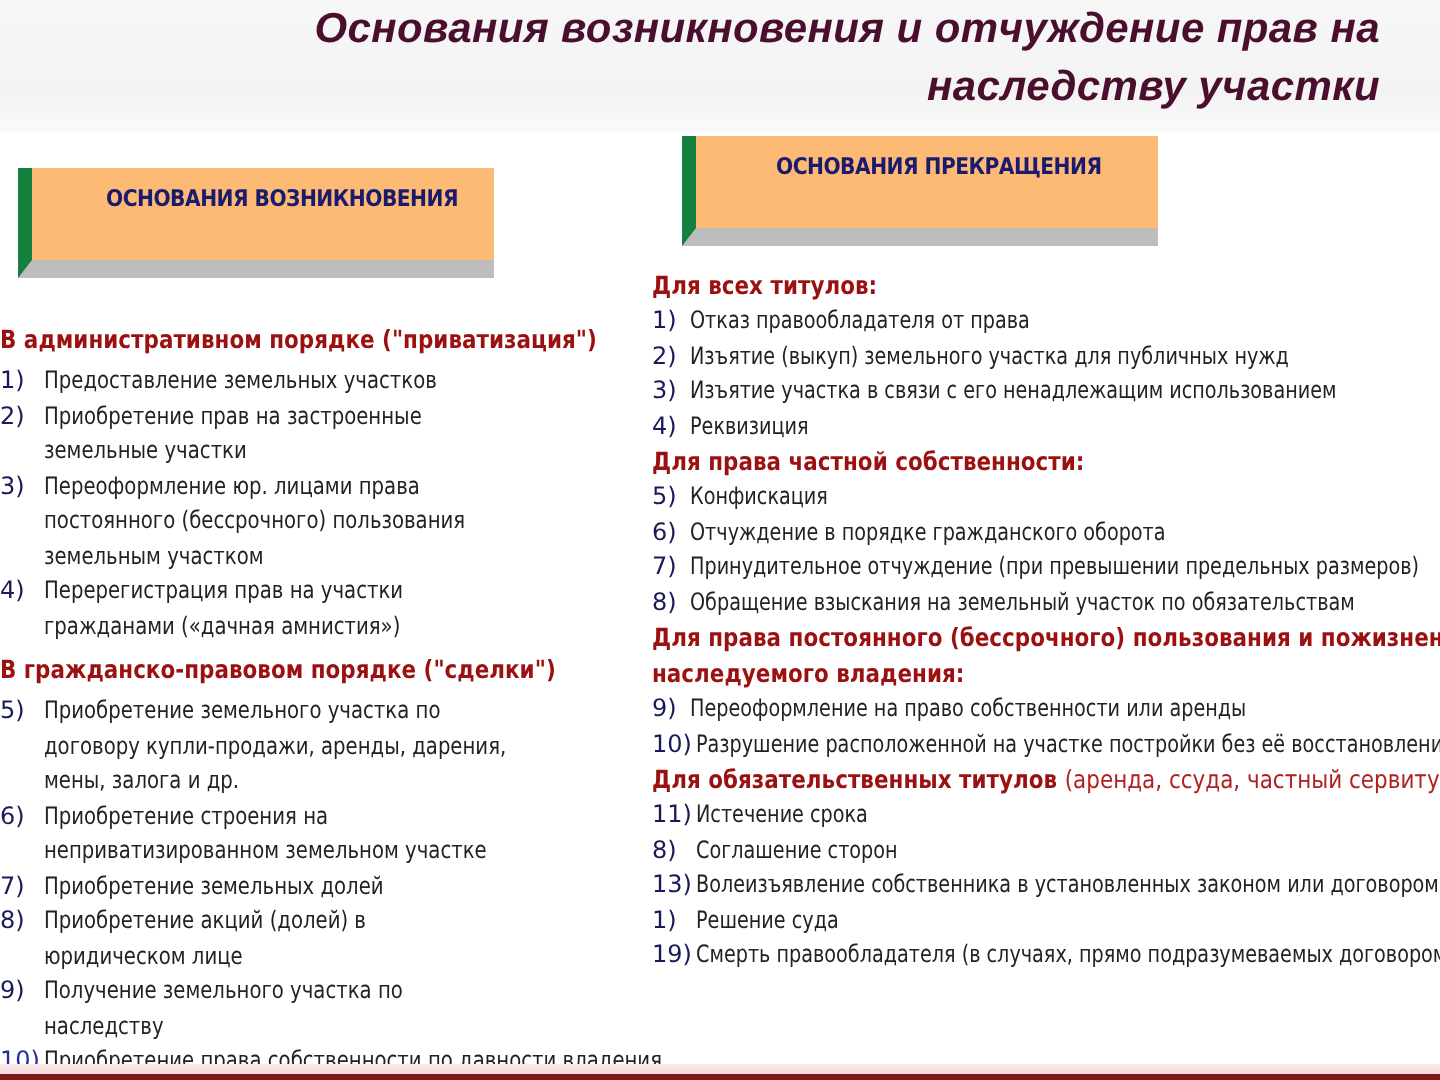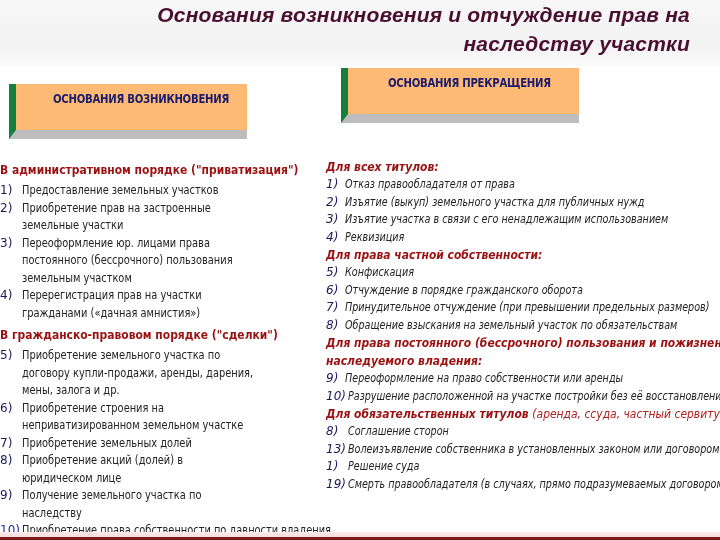--- a/index.html
+++ b/index.html
@@ -129,21 +129,21 @@
   <div class="item">
       <span class="num">9)</span>
       <span class="txt">Получение земельного участка по наследству</span>
     </div>
   <div class="item">
       <span class="num num-blue">10)</span>
       <span class="txt" style="white-space:nowrap">Приобретение права собственности по давности владения</span>
     </div>
 </div>
 
-<div class="col right" style="left:326px; top:158px; width:390px;font-style:italic;">
+<div class="col right" style="left:326px; top:134px; width:390px;">
   <div class="sec-title">Для всех титулов:</div>
   <div class="item">
       <span class="num">1)</span>
       <span class="txt">Отказ правообладателя от права</span>
     </div>
   <div class="item">
       <span class="num">2)</span>
       <span class="txt">Изъятие (выкуп) земельного участка для публичных нужд</span>
     </div>
   <div class="item">
@@ -182,20 +182,24 @@
   <div class="item wide">
       <span class="num">10)</span>
       <span class="txt">Разрушение расположенной на участке постройки без её восстановления</span>
     </div>
 
   <div class="sec-title">
     <span>Для обязательственных титулов</span>
     <span class="paren">(аренда, ссуда, частный сервитут):</span>
   </div>
   <div class="item wide">
+      <span class="num">11)</span>
+      <span class="txt">Истечение срока</span>
+    </div>
+  <div class="item wide">
       <span class="num">8)</span>
       <span class="txt">Соглашение сторон</span>
     </div>
   <div class="item wide">
       <span class="num">13)</span>
       <span class="txt">Волеизъявление собственника в установленных законом или договором случаях</span>
     </div>
   <div class="item wide">
       <span class="num">1)</span>
       <span class="txt">Решение суда</span>

